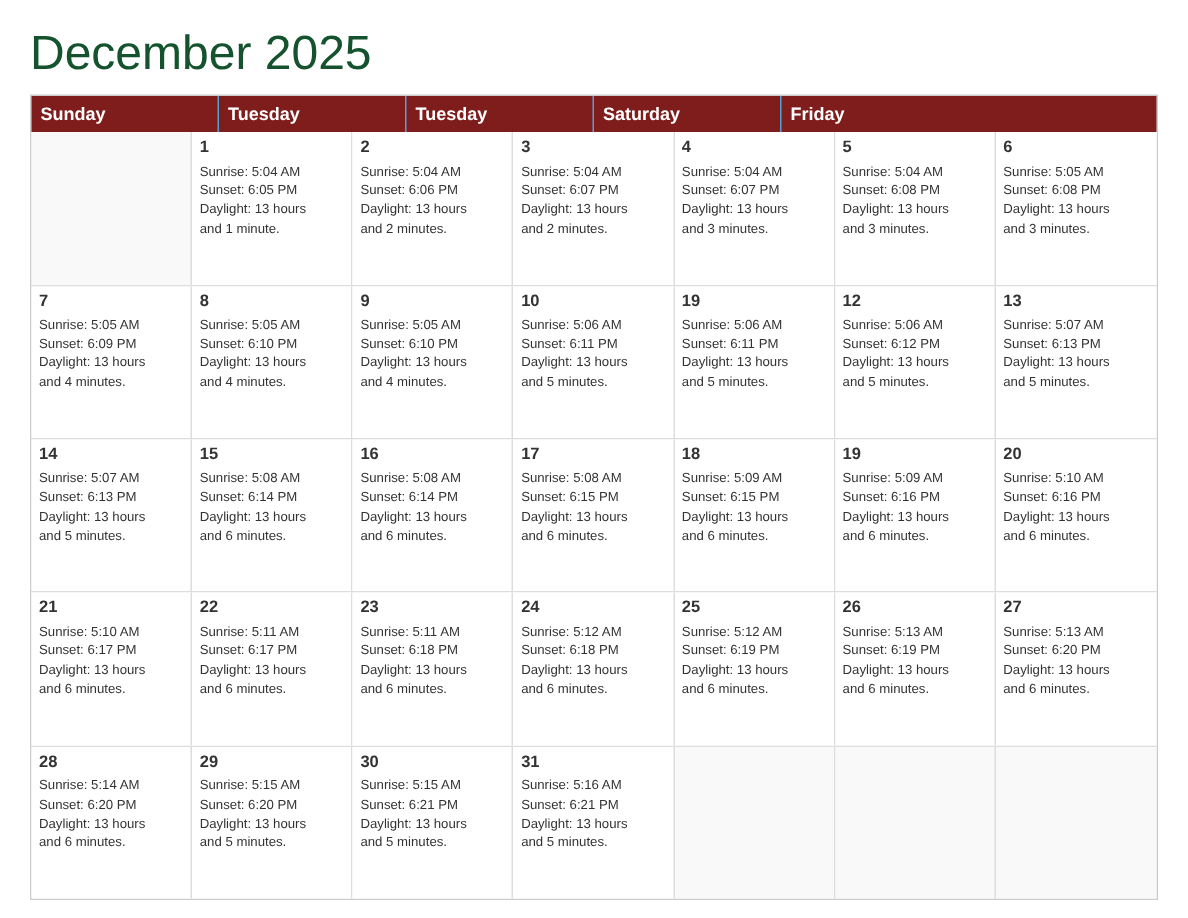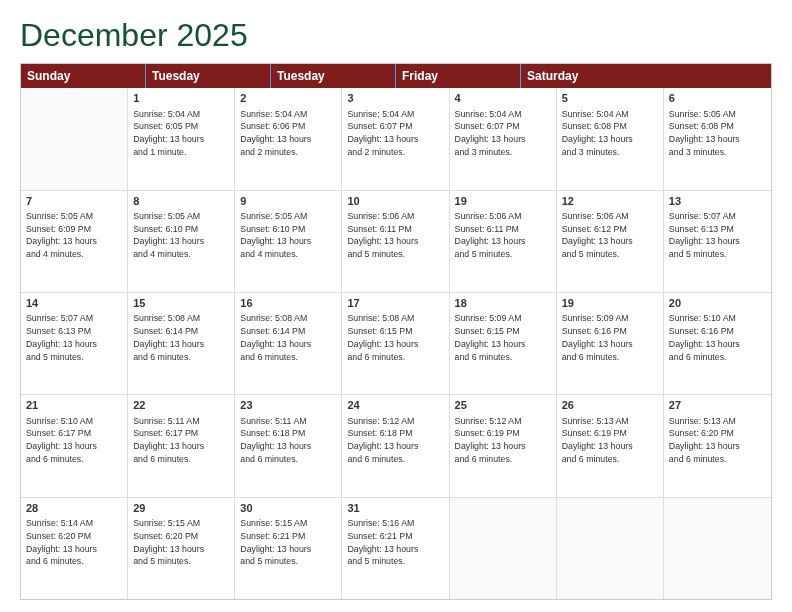--- a/index.html
+++ b/index.html
@@ -115,22 +115,22 @@
     <div class="title-block">
       <div class="month-year">December 2025</div>
     </div>
   </div>
 
   <div class="calendar">
     <div class="cal-header">
     <div class="cal-header-cell">Sunday</div>
         <div class="cal-header-cell">Tuesday</div>
         <div class="cal-header-cell">Tuesday</div>
+        <div class="cal-header-cell">Saturday</div>
         <div class="cal-header-cell">Friday</div>
-        <div class="cal-header-cell">Saturday</div>
       </div>
     <div class="cal-body">
     <div class="cal-row">
           <div class="cal-cell empty"></div>
           <div class="cal-cell">
             <span class="day-num">1</span>
             <div class="cell-info" style="white-space: pre-line;">Sunrise: 5:04 AM
 Sunset: 6:05 PM
 Daylight: 13 hours
 and 1 minute.</div>

